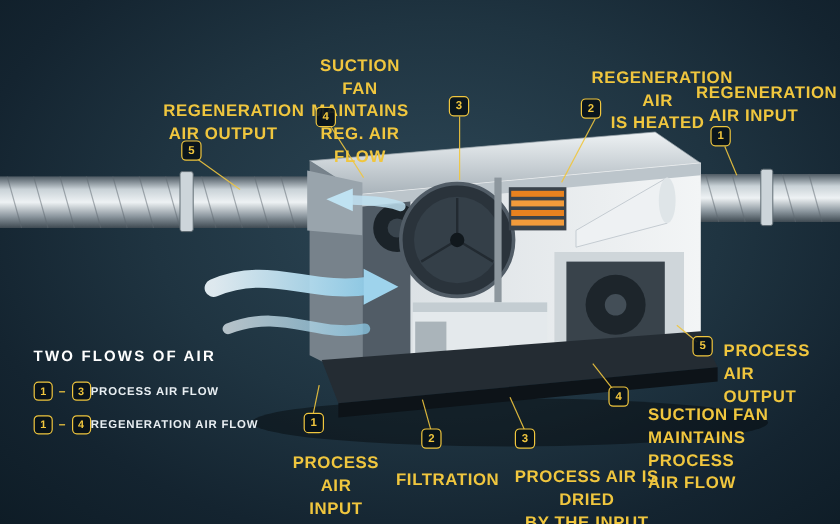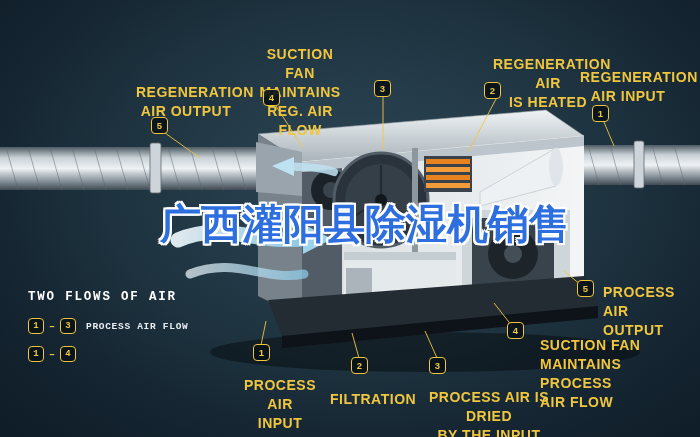--- a/index.html
+++ b/index.html
@@ -23,30 +23,30 @@
     background:rgba(8,18,24,.9); color:#f0c63e; font-size:9.5px; font-weight:700;
     display:flex; align-items:center; justify-content:center; z-index:6;
   }
   .watermark {
     position:absolute; left:365px; top:224px; transform:translate(-50%,-50%);
     font-size:41px; font-weight:700; color:#2e6fe0; white-space:nowrap; z-index:5;
     font-family:"DejaVu Sans", sans-serif;
     text-shadow:-2px -2px 0 #fff, 2px -2px 0 #fff, -2px 2px 0 #fff, 2px 2px 0 #fff,
                 0 -2px 0 #fff, 0 2px 0 #fff, -2px 0 0 #fff, 2px 0 0 #fff;
   }
-  .legend { position:absolute; left:28px; top:290px; z-index:6;font-family:Liberation Mono, monospace; }
+  .legend { position:absolute; left:28px; top:290px; z-index:6; }
   .legend-title { color:#ffffff; font-size:12.5px; font-weight:700; letter-spacing:1.8px; margin-bottom:14px; }
   .legend-row { display:flex; align-items:center; margin-bottom:12px; }
   .lbadge {
     width:16px; height:16px; border:1.5px solid #f0c63e; border-radius:4px;
     background:rgba(8,18,24,.9); color:#f0c63e; font-size:9px; font-weight:700;
     display:flex; align-items:center; justify-content:center;
   }
   .ldash { color:#f0c63e; font-weight:700; font-size:10px; margin:0 5px; }
-  .legend-label { color:#e8eef2; font-size:9.5px; font-weight:700; letter-spacing:.7px; margin-left:10px; }
+  .legend-label { color:#e8eef2; font-size:9.5px; font-weight:700; letter-spacing:.7px; }
 </style>
 </head>
 <body>
 
 <div id="stage">
 
   <svg class="art" width="700" height="437" viewBox="0 0 700 437">
     <defs>
       <linearGradient id="duct" x1="0" y1="0" x2="0" y2="1">
         <stop offset="0" stop-color="#4e5a63"></stop>
@@ -138,21 +138,20 @@
       <line x1="604" y1="122" x2="614" y2="146"></line>
       <line x1="581" y1="285" x2="564" y2="271"></line>
       <line x1="512" y1="326" x2="494" y2="303"></line>
       <line x1="437" y1="358" x2="425" y2="331"></line>
       <line x1="359" y1="358" x2="352" y2="333"></line>
       <line x1="261" y1="345" x2="266" y2="321"></line>
     </g>
   </svg>
 
 
-  <div class="watermark">广西灌阳县除湿机销售</div>
 
   <div class="callout-label ta-c" style="left:136px; top:83px; width:100px;">REGENERATION
 AIR OUTPUT</div>
   <div class="callout-label ta-c" style="left:252px; top:45px; width:96px;">SUCTION FAN
 MAINTAINS
 REG. AIR FLOW</div>
   <div class="callout-label ta-c" style="left:493px; top:44px; width:110px;margin-top:11px;">REGENERATION AIR
 IS HEATED</div>
   <div class="callout-label ta-c" style="left:580px; top:68px; width:96px;">REGENERATION
 AIR INPUT</div>
@@ -183,16 +182,17 @@
     <div class="legend-row">
       <span class="lbadge">1</span>
       <span class="ldash">–</span>
       <span class="lbadge">3</span>
       <span class="legend-label">PROCESS AIR FLOW</span>
     </div>
     <div class="legend-row">
       <span class="lbadge">1</span>
       <span class="ldash">–</span>
       <span class="lbadge">4</span>
+      <span class="legend-label">REGENERATION AIR FLOW</span>
     </div>
   </div>
 
 </div>
 
 </body></html>

